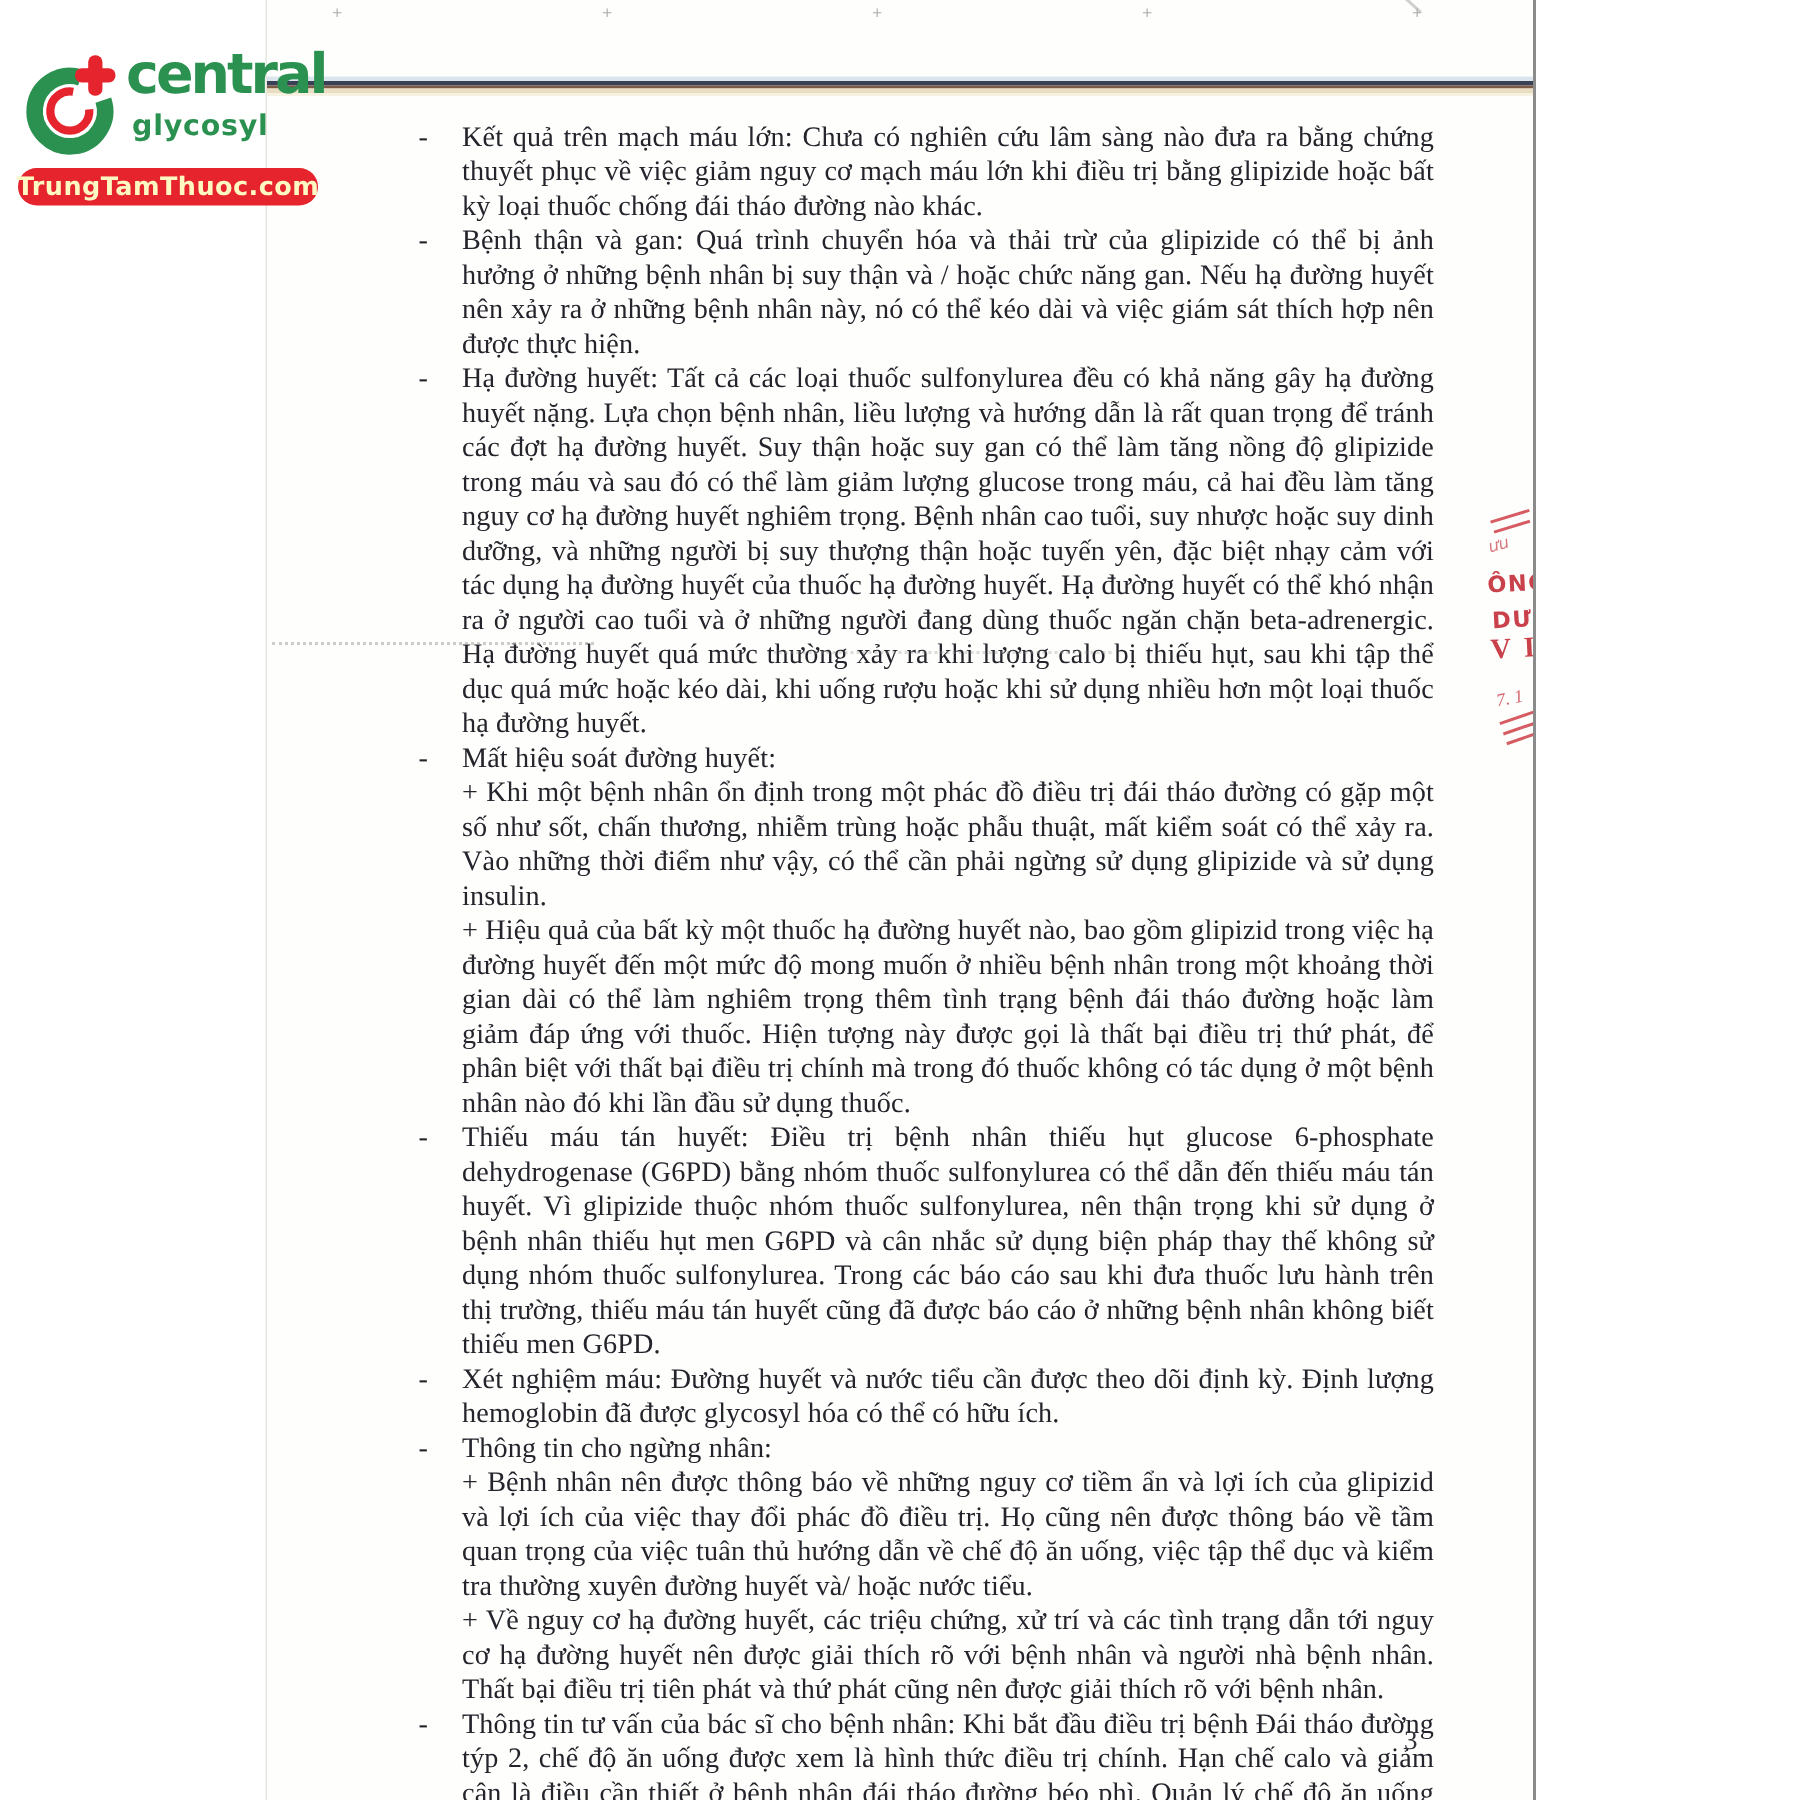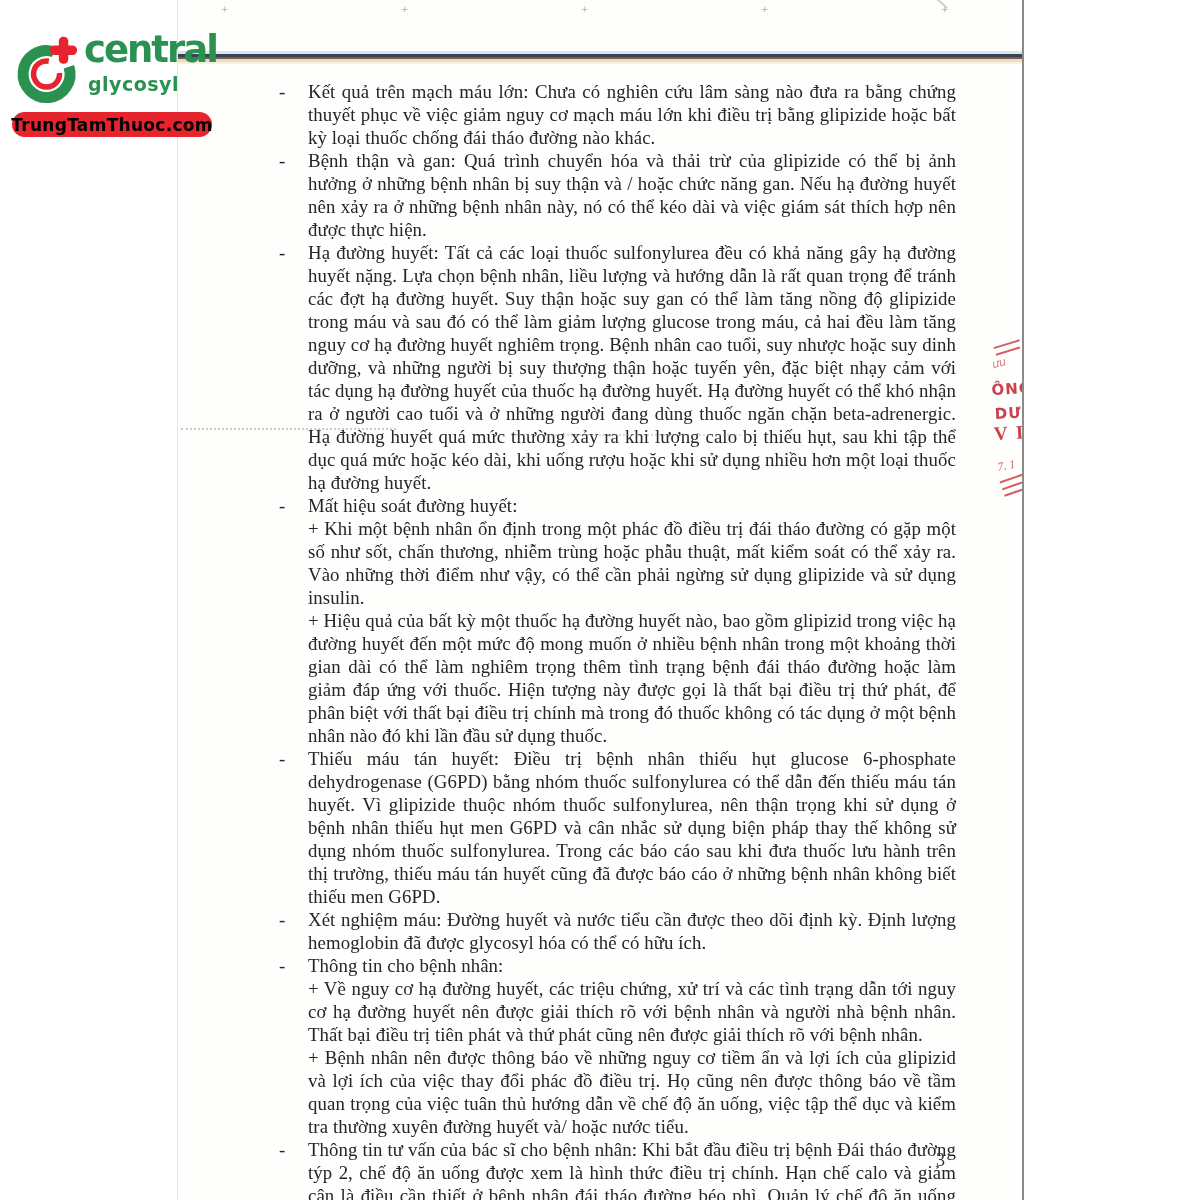--- a/index.html
+++ b/index.html
@@ -90,21 +90,21 @@
   .logo .tagline{
     position:absolute;left:80px;top:44px;
     font:bold 19px/20px "DejaVu Sans","Liberation Sans",sans-serif;
     color:var(--logo-green);letter-spacing:.5px;
   }
   .logo .banner{
     position:absolute;left:4px;top:82px;width:200px;height:25px;
     background:var(--logo-red);border-radius:13px;
     display:flex;align-items:center;justify-content:center;
     font:bold 17px "DejaVu Sans","Liberation Sans",sans-serif;
-    color:#000000;letter-spacing:.3px;
+    color:#fef9c3;letter-spacing:.3px;
   }
   .logo svg{position:absolute;left:0;top:4px;}
 </style>
 </head>
 <body>
 
 <div class="page">
 
   <div class="top-band">
     <div class="b1"></div>
@@ -123,23 +123,23 @@
 
   <div class="content" id="content">
       <div class="para"><span class="marker">-</span><span>Kết quả trên mạch máu lớn: Chưa có nghiên cứu lâm sàng nào đưa ra bằng chứng thuyết phục về việc giảm nguy cơ mạch máu lớn khi điều trị bằng glipizide hoặc bất kỳ loại thuốc chống đái tháo đường nào khác.</span></div>
       <div class="para"><span class="marker">-</span><span>Bệnh thận và gan: Quá trình chuyển hóa và thải trừ của glipizide có thể bị ảnh hưởng ở những bệnh nhân bị suy thận và / hoặc chức năng gan. Nếu hạ đường huyết nên xảy ra ở những bệnh nhân này, nó có thể kéo dài và việc giám sát thích hợp nên được thực hiện.</span></div>
       <div class="para"><span class="marker">-</span><span>Hạ đường huyết: Tất cả các loại thuốc sulfonylurea đều có khả năng gây hạ đường huyết nặng. Lựa chọn bệnh nhân, liều lượng và hướng dẫn là rất quan trọng để tránh các đợt hạ đường huyết. Suy thận hoặc suy gan có thể làm tăng nồng độ glipizide trong máu và sau đó có thể làm giảm lượng glucose trong máu, cả hai đều làm tăng nguy cơ hạ đường huyết nghiêm trọng. Bệnh nhân cao tuổi, suy nhược hoặc suy dinh dưỡng, và những người bị suy thượng thận hoặc tuyến yên, đặc biệt nhạy cảm với tác dụng hạ đường huyết của thuốc hạ đường huyết. Hạ đường huyết có thể khó nhận ra ở người cao tuổi và ở những người đang dùng thuốc ngăn chặn beta-adrenergic. Hạ đường huyết quá mức thường xảy ra khi lượng calo bị thiếu hụt, sau khi tập thể dục quá mức hoặc kéo dài, khi uống rượu hoặc khi sử dụng nhiều hơn một loại thuốc hạ đường huyết.</span></div>
       <div class="para"><span class="marker">-</span><span>Mất hiệu soát đường huyết:</span></div>
       <div class="para"><span>+ Khi một bệnh nhân ổn định trong một phác đồ điều trị đái tháo đường có gặp một số như sốt, chấn thương, nhiễm trùng hoặc phẫu thuật, mất kiểm soát có thể xảy ra. Vào những thời điểm như vậy, có thể cần phải ngừng sử dụng glipizide và sử dụng insulin.</span></div>
       <div class="para"><span>+ Hiệu quả của bất kỳ một thuốc hạ đường huyết nào, bao gồm glipizid trong việc hạ đường huyết đến một mức độ mong muốn ở nhiều bệnh nhân trong một khoảng thời gian dài có thể làm nghiêm trọng thêm tình trạng bệnh đái tháo đường hoặc làm giảm đáp ứng với thuốc. Hiện tượng này được gọi là thất bại điều trị thứ phát, để phân biệt với thất bại điều trị chính mà trong đó thuốc không có tác dụng ở một bệnh nhân nào đó khi lần đầu sử dụng thuốc.</span></div>
       <div class="para"><span class="marker">-</span><span>Thiếu máu tán huyết: Điều trị bệnh nhân thiếu hụt glucose 6-phosphate dehydrogenase (G6PD) bằng nhóm thuốc sulfonylurea có thể dẫn đến thiếu máu tán huyết. Vì glipizide thuộc nhóm thuốc sulfonylurea, nên thận trọng khi sử dụng ở bệnh nhân thiếu hụt men G6PD và cân nhắc sử dụng biện pháp thay thế không sử dụng nhóm thuốc sulfonylurea. Trong các báo cáo sau khi đưa thuốc lưu hành trên thị trường, thiếu máu tán huyết cũng đã được báo cáo ở những bệnh nhân không biết thiếu men G6PD.</span></div>
       <div class="para"><span class="marker">-</span><span>Xét nghiệm máu: Đường huyết và nước tiểu cần được theo dõi định kỳ. Định lượng hemoglobin đã được glycosyl hóa có thể có hữu ích.</span></div>
-      <div class="para"><span class="marker">-</span><span>Thông tin cho bệnh nhân:</span></div>
+      <div class="para"><span class="marker">-</span><span>Thông tin cho ngừng nhân:</span></div>
+      <div class="para"><span>+ Bệnh nhân nên được thông báo về những nguy cơ tiềm ẩn và lợi ích của glipizid và lợi ích của việc thay đổi phác đồ điều trị. Họ cũng nên được thông báo về tầm quan trọng của việc tuân thủ hướng dẫn về chế độ ăn uống, việc tập thể dục và kiểm tra thường xuyên đường huyết và/ hoặc nước tiểu.</span></div>
       <div class="para"><span>+ Về nguy cơ hạ đường huyết, các triệu chứng, xử trí và các tình trạng dẫn tới nguy cơ hạ đường huyết nên được giải thích rõ với bệnh nhân và người nhà bệnh nhân. Thất bại điều trị tiên phát và thứ phát cũng nên được giải thích rõ với bệnh nhân.</span></div>
-      <div class="para"><span>+ Bệnh nhân nên được thông báo về những nguy cơ tiềm ẩn và lợi ích của glipizid và lợi ích của việc thay đổi phác đồ điều trị. Họ cũng nên được thông báo về tầm quan trọng của việc tuân thủ hướng dẫn về chế độ ăn uống, việc tập thể dục và kiểm tra thường xuyên đường huyết và/ hoặc nước tiểu.</span></div>
       <div class="para"><span class="marker">-</span><span>Thông tin tư vấn của bác sĩ cho bệnh nhân: Khi bắt đầu điều trị bệnh Đái tháo đường týp 2, chế độ ăn uống được xem là hình thức điều trị chính. Hạn chế calo và giảm cân là điều cần thiết ở bệnh nhân đái tháo đường béo phì. Quản lý chế độ ăn uống hợp lý có thể có hiệu quả trong việc kiểm soát lượng đường trong máu và các triệu chứng tăng đường huyết. Tầm quan trọng của hoạt động thể chất thường xuyên cũng nên được nhấn mạnh, và các yếu tố nguy cơ</span></div>
     </div>
 
   <div class="dashrow dr1"></div>
   <div class="dashrow dr2"></div>
 
   <div class="stamp" id="stamp">
     <div class="stroke st-top1"></div>
     <div class="stroke st-top2"></div>
     <div class="stroke st-bot1"></div>

